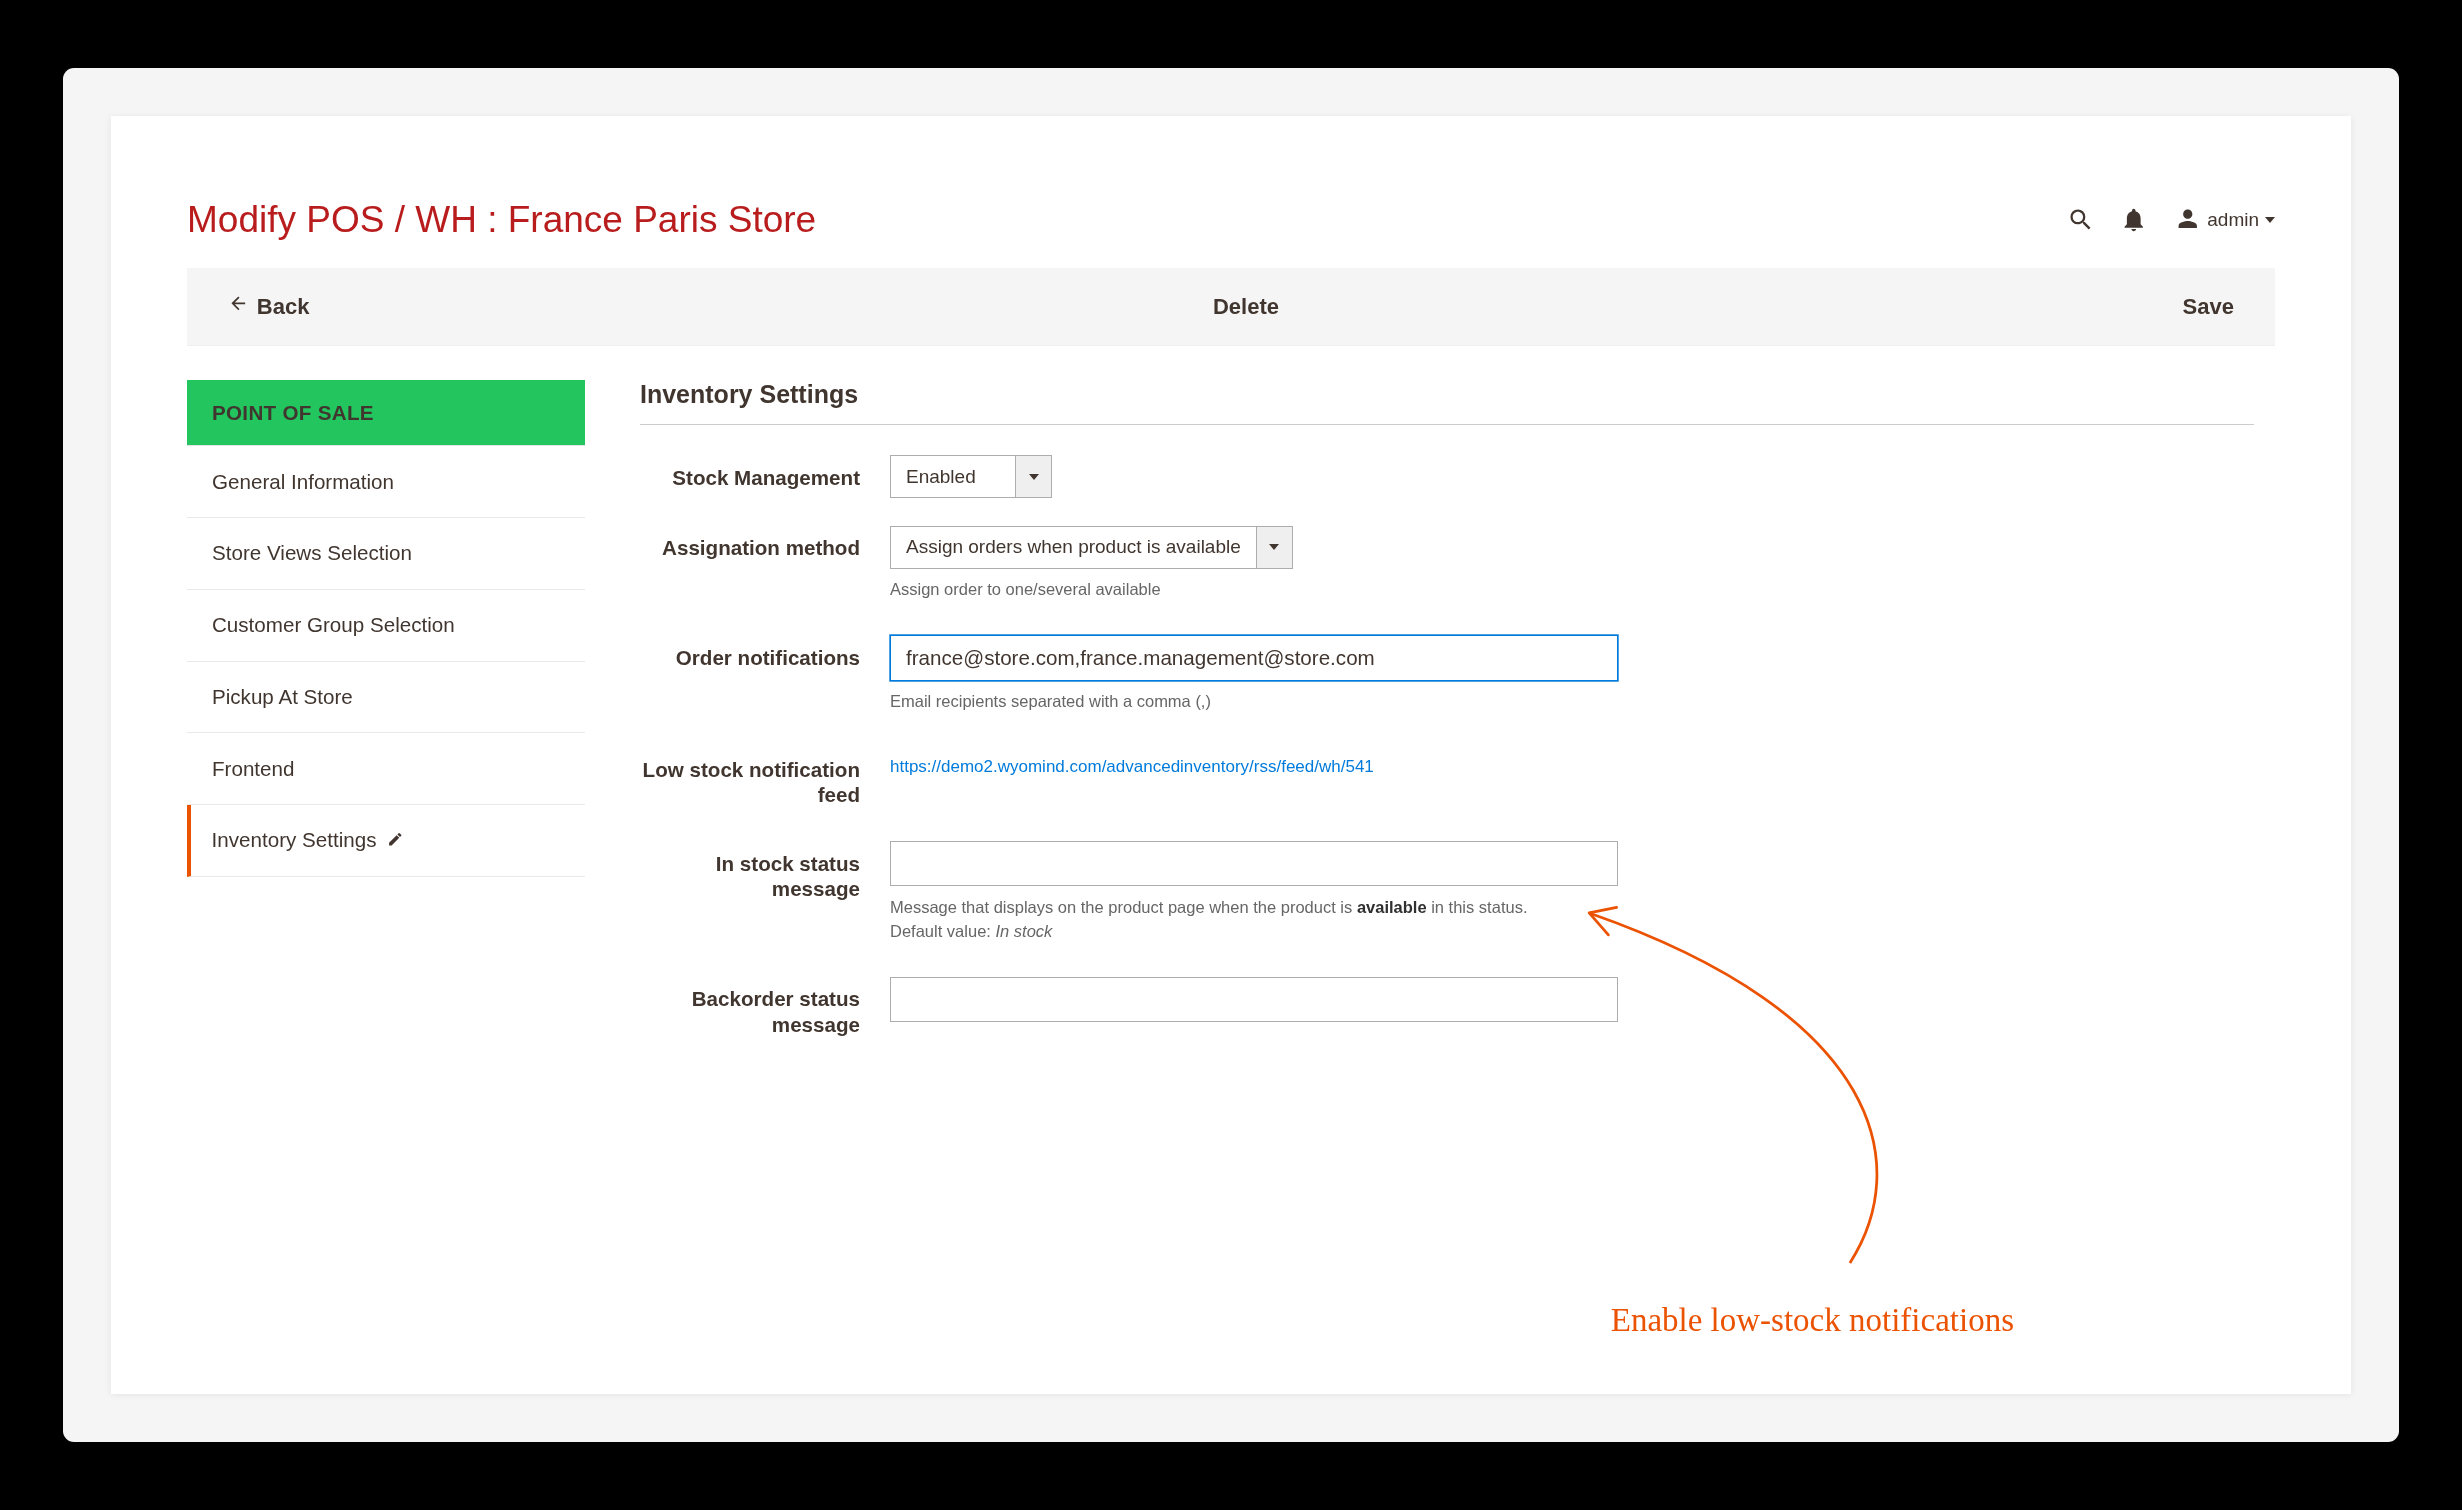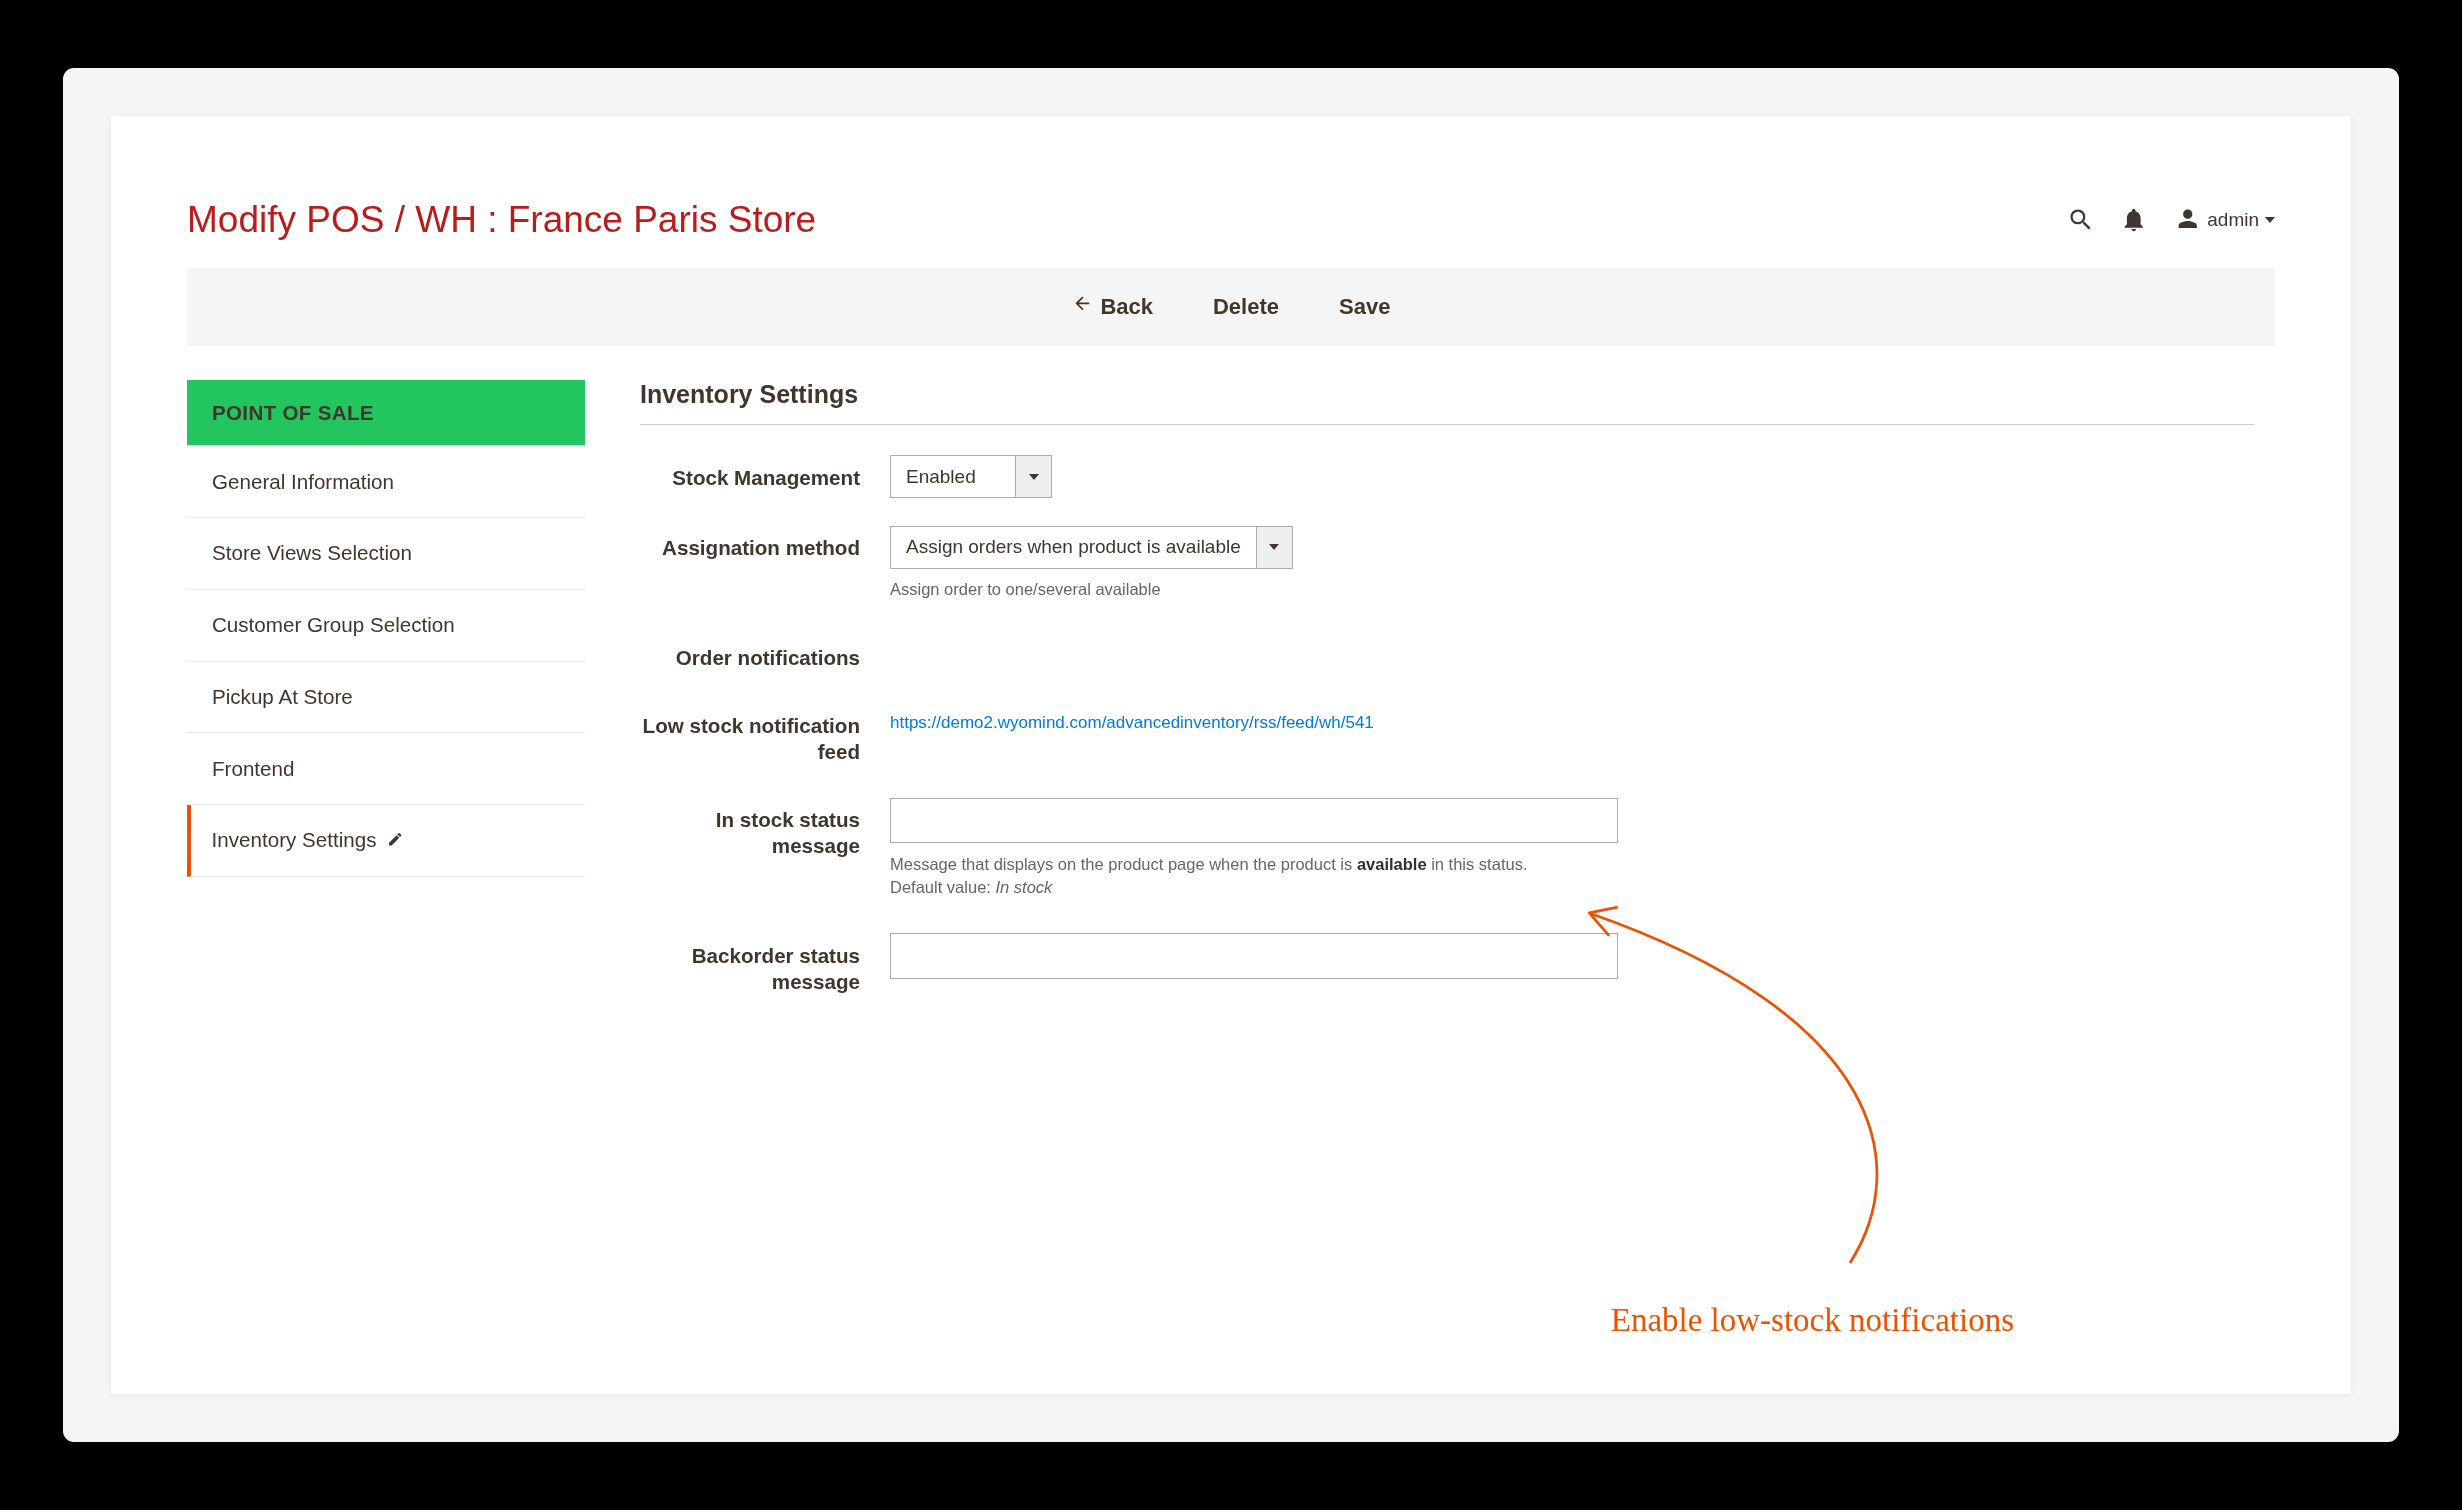--- a/index.html
+++ b/index.html
@@ -71,21 +71,21 @@
 .caret-down {
   width: 0; height: 0;
   border-left: 5.5px solid transparent;
   border-right: 5.5px solid transparent;
   border-top: 6.2px solid #41362f;
 }
 .action-bar {
   background: #f5f5f5;
   padding: 25px 41px;
   display: flex;
-  justify-content: center;
+  justify-content: space-between;
   gap: 60px;
   border-bottom: 0.7px solid #eee;
 }
 .action-btn {
   font-size: 22px;
   font-weight: 600;
   color: #41362f;
   cursor: pointer;
   display: inline-flex;
   align-items: center;
@@ -336,20 +336,24 @@
                   </div>
               </div>
               <div class="hint">Assign order to one/several available</div>
             </div>
           </div>
 
           <div class="form-row">
             <div class="label-col">
               <span class="field-label">Order notifications</span>
             </div>
+            <div class="field-col">
+              <input type="text" class="text-input focused" value="france@store.com,france.management@store.com" style="">
+              <div class="hint">Email recipients separated with a comma (,)</div>
+            </div>
           </div>
 
           <div class="form-row">
             <div class="label-col">
               <span class="field-label">Low stock notification feed</span>
             </div>
             <div class="field-col" style="padding-top:9.6px;">
               <a class="link">https://demo2.wyomind.com/advancedinventory/rss/feed/wh/541</a>
             </div>
           </div>

